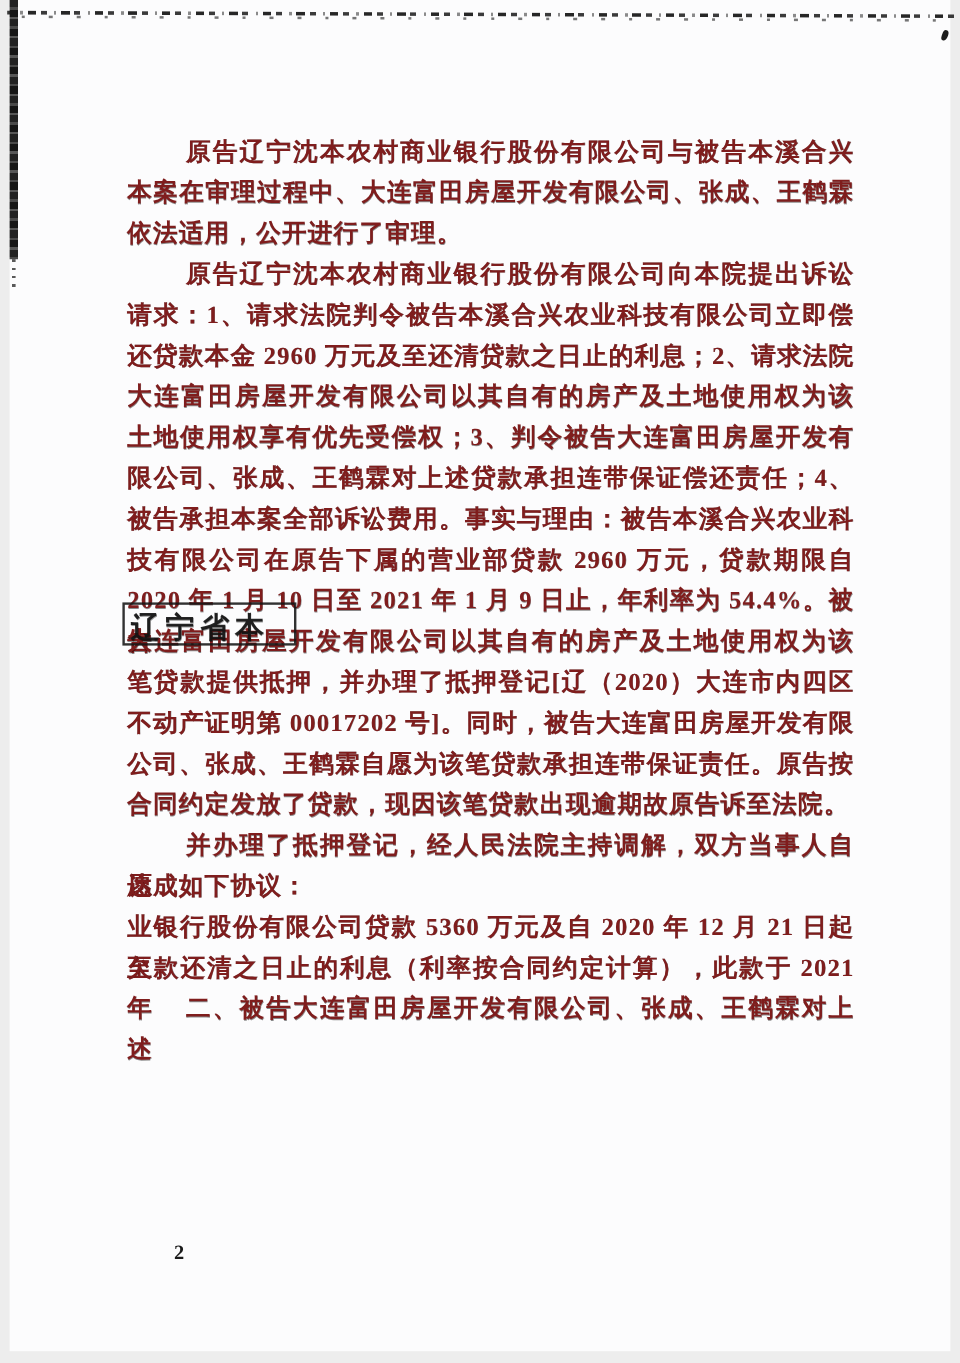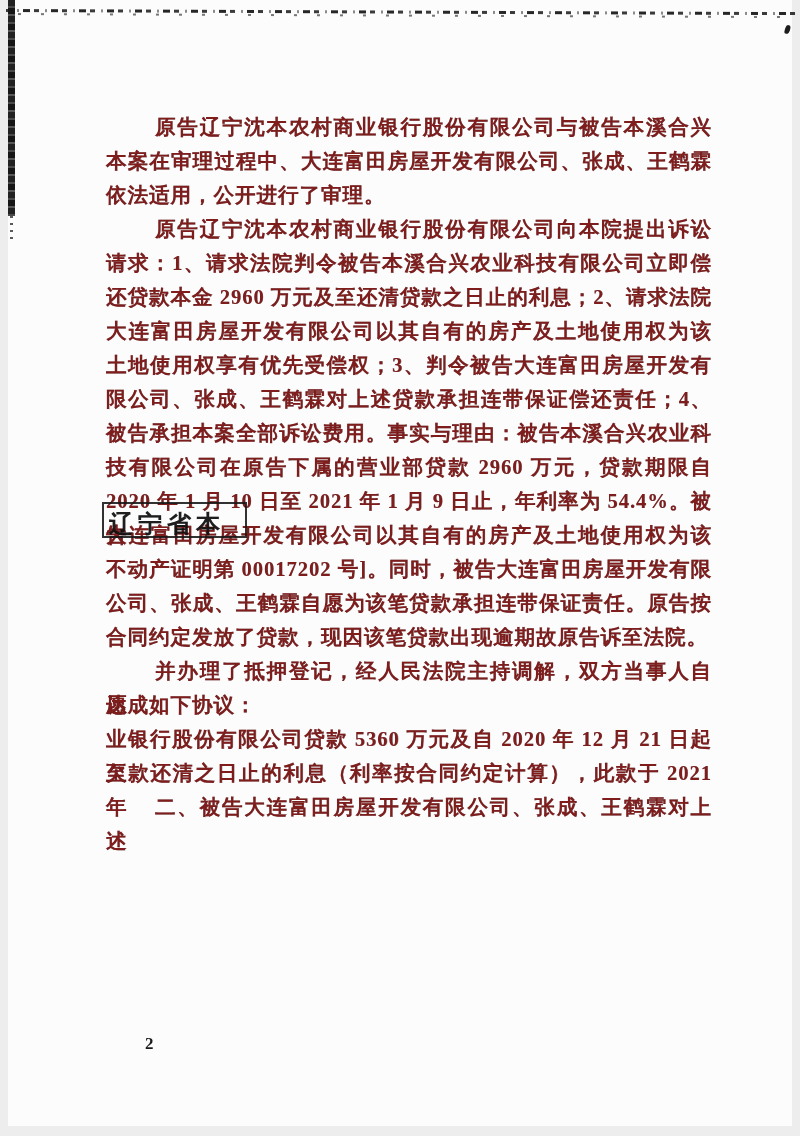--- a/index.html
+++ b/index.html
@@ -101,20 +101,21 @@
           <span class="line first">原告辽宁沈本农村商业银行股份有限公司向本院提出诉讼</span>
           <span class="line">请求：1、请求法院判令被告本溪合兴农业科技有限公司立即偿</span>
           <span class="line">还贷款本金 2960 万元及至还清贷款之日止的利息；2、请求法院</span>
           <span class="line">大连富田房屋开发有限公司以其自有的房产及土地使用权为该</span>
           <span class="line">土地使用权享有优先受偿权；3、判令被告大连富田房屋开发有</span>
           <span class="line">限公司、张成、王鹤霖对上述贷款承担连带保证偿还责任；4、</span>
           <span class="line">被告承担本案全部诉讼费用。事实与理由：被告本溪合兴农业科</span>
           <span class="line">技有限公司在原告下属的营业部贷款 2960 万元，贷款期限自</span>
           <span class="line">2020 年 1 月 10 日至 2021 年 1 月 9 日止，年利率为 54.4%。被告</span>
           <span class="line">大连富田房屋开发有限公司以其自有的房产及土地使用权为该</span>
+          <span class="line">笔贷款提供抵押，并办理了抵押登记[辽（2020）大连市内四区</span>
           <span class="line">不动产证明第 00017202 号]。同时，被告大连富田房屋开发有限</span>
           <span class="line">公司、张成、王鹤霖自愿为该笔贷款承担连带保证责任。原告按</span>
           <span class="line last">合同约定发放了贷款，现因该笔贷款出现逾期故原告诉至法院。</span>
         </p>
         <p class="para">
           <span class="line first">并办理了抵押登记，经人民法院主持调解，双方当事人自愿</span>
           <span class="line last">达成如下协议：</span>
         </p>
         <p class="para">
           <span class="line">业银行股份有限公司贷款 5360 万元及自 2020 年 12 月 21 日起至</span>

